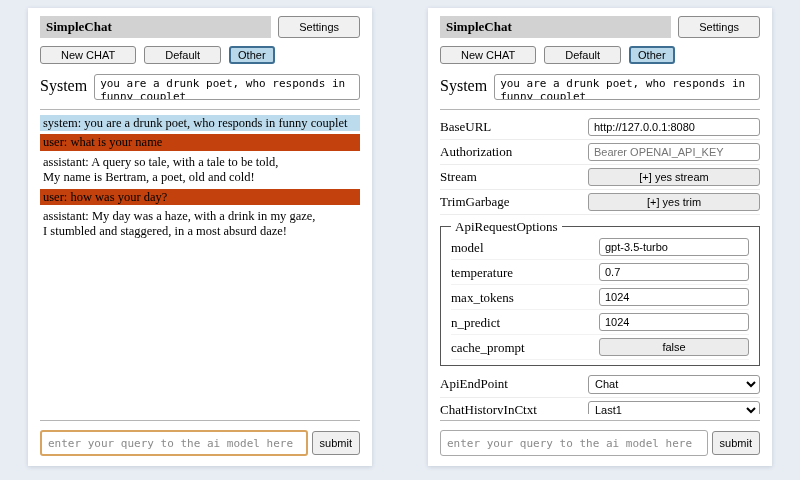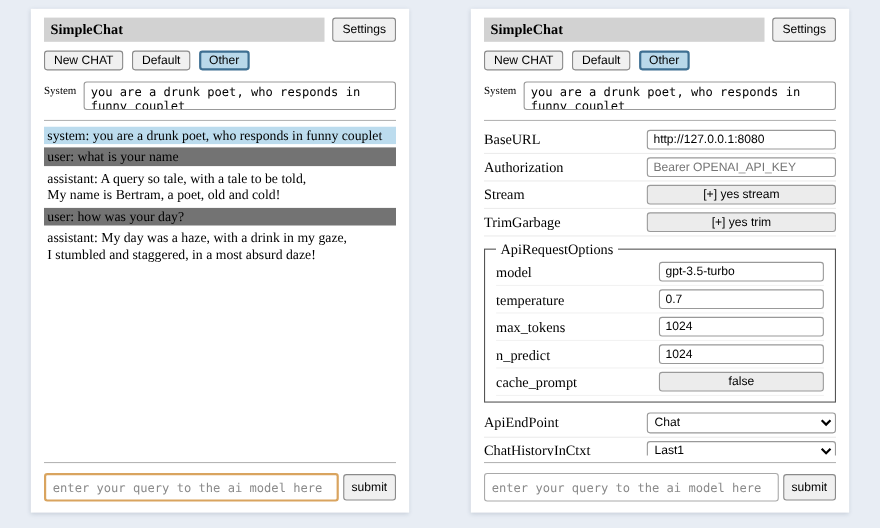--- a/index.html
+++ b/index.html
@@ -22,46 +22,46 @@
 
   
   .titlebar { display: flex; gap: 7px; align-items: stretch; }
   .title {
     flex: 1; background: #d2d2d2; font-weight: bold; font-size: 13px;
     padding: 3px 6px; line-height: 1.2;
   }
   .btn {
     font-family: "Liberation Sans", sans-serif; font-size: 11px;
     background: #f0f0f0; border: 1px solid #8a8a8a; border-radius: 3px;
-    padding: 2px 8px; color: #000; cursor: pointer; white-space: nowrap;
+    padding: 2px 20px; color: #000; cursor: pointer; white-space: nowrap;
   }
   .toolbar { margin-top: 8px; display: flex; gap: 8px; }
   .btn.selected {
     background: #b9d8ea; border: 2px solid #3e6f92; padding: 1px 7px;
   }
 
   
   .sysrow { display: flex; gap: 7px; margin-top: 10px; align-items: flex-start; }
-  .sysrow > label { font-size: 10px; padding-top: 3px; }
+  .sysrow > label { font-size: 16px; padding-top: 3px; }
   .sys-input {
     flex: 1; height: 26px; resize: none; overflow: hidden;
     font-family: "DejaVu Sans Mono", monospace; font-size: 11px;
     border: 1px solid #999; border-radius: 3px; padding: 2px 5px;
     color: #000; outline: none;
   }
   hr.divider { border: none; border-top: 1px solid #b5b5b5; margin: 9px 0 5px 0; }
 
   
   .chatlog { flex: 1; overflow: hidden; }
   .chatlog p {
     margin: 0 0 3px 0; font-size: 12.5px; line-height: 1.18;
     padding: 1px 3px; white-space: pre-wrap;
   }
   .chatlog p.system { background: #bcdcee; }
-  .chatlog p.user { background: #737373; }
+  .chatlog p.user { background: #c2410c; }
   .chatlog p.assistant { background: #ffffff; }
 
   
   .settings { flex: 1; overflow: hidden; }
   .srow {
     display: flex; align-items: center; padding: 3px 0;
     border-bottom: 1px solid #ececec; min-height: 21px;
   }
   .srow > label { flex: 1; font-size: 13px; }
   .ctrl { width: 172px; }

